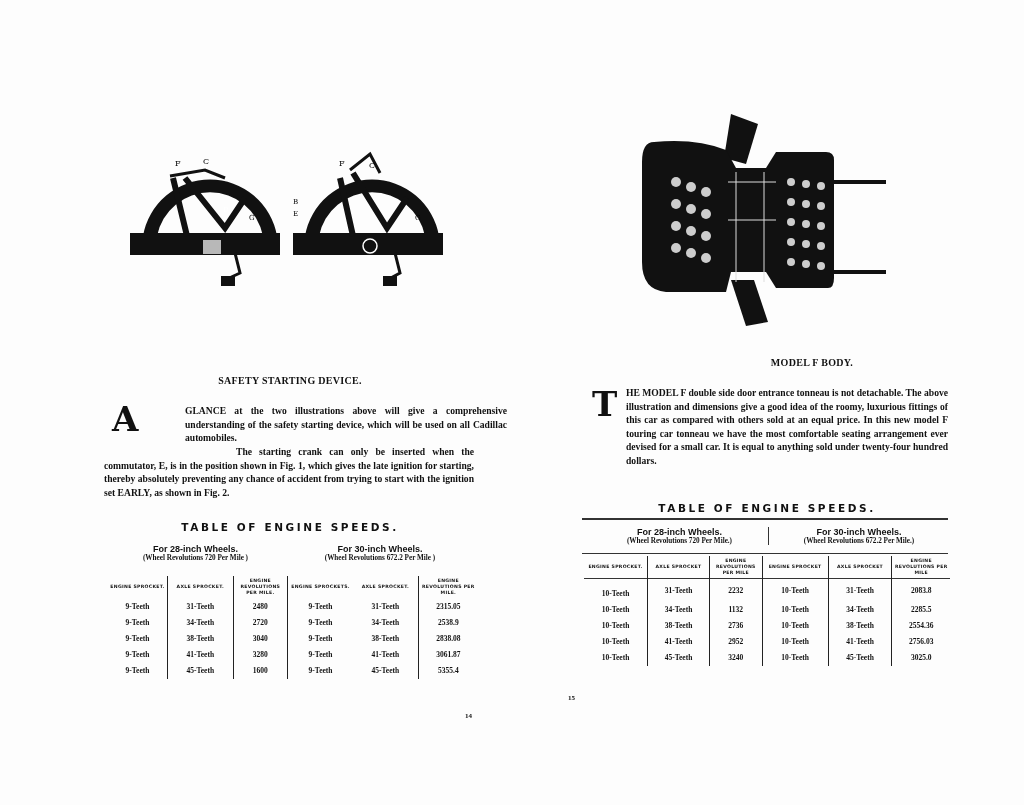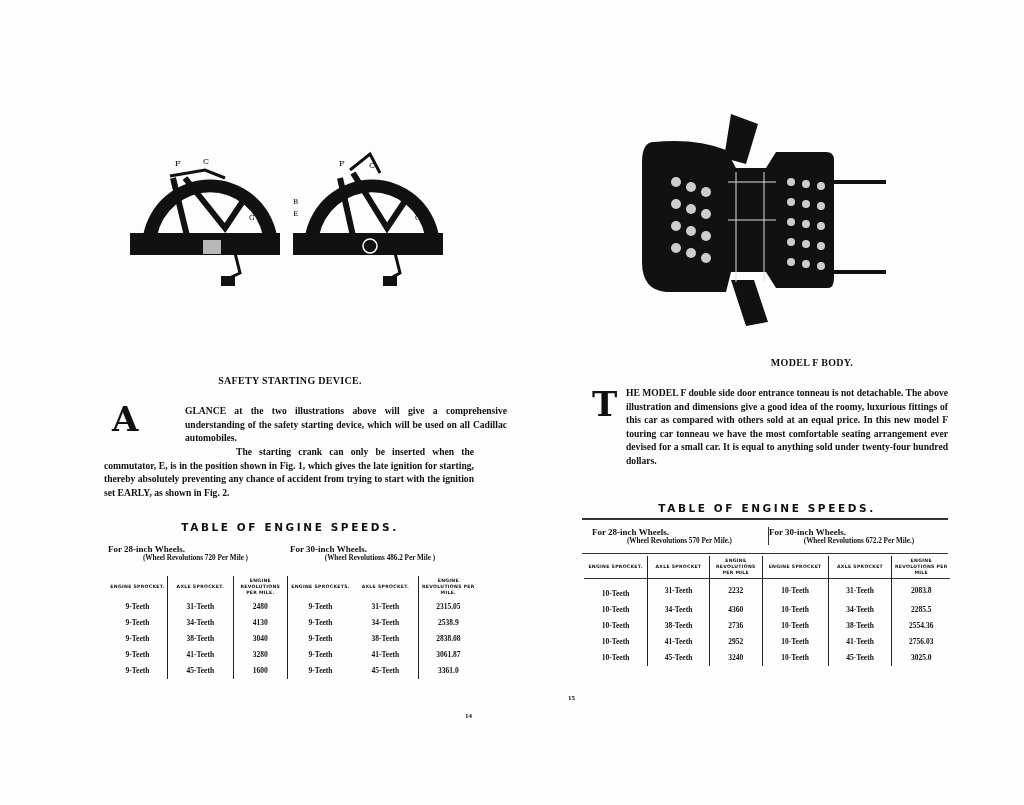--- a/index.html
+++ b/index.html
@@ -8,21 +8,21 @@
     font-family: "Liberation Serif", "DejaVu Serif", serif; color:#111;
   }
   .page { position:absolute; top:0; height:805px; }
   .left { left:0; width:512px; }
   .right { left:512px; width:512px; }
   .abs { position:absolute; }
   .heading { font-weight:bold; font-size:10px; letter-spacing:0.3px; text-align:center; }
   .para { font-size:9.6px; line-height:13.6px; font-weight:bold; text-align:justify; }
   .dropcap { font-size:34px; font-weight:900; line-height:30px; font-family:"DejaVu Serif", serif; }
   .tbl-title { font-family:"DejaVu Sans", sans-serif; font-weight:900; font-size:10.5px; letter-spacing:2.6px; text-align:center; }
-  .wheel-h { font-family:Liberation Serif, serif; font-weight:900; font-size:9px; }
+  .wheel-h { font-family:Liberation Sans, sans-serif; font-weight:900; font-size:9px; text-align:center; }
   .wheel-sub { font-size:7.2px; font-weight:bold; text-align:center; }
   table.speeds { border-collapse:collapse; font-size:7.5px; font-weight:bold; }
   table.speeds th { font-family:"DejaVu Sans", sans-serif; font-size:4.6px; font-weight:900; line-height:6px; padding:2px 1px; letter-spacing:0.3px; }
   table.speeds td { text-align:center; height:16.2px; padding:0; }
   .vb { border-left:1.5px solid #222; }
   .rule { height:1px; background:#333; }
   .pagenum { font-size:7px; font-weight:bold; }
 </style>
 </head>
 <body>
@@ -66,21 +66,21 @@
   </div>
 
   <div class="abs tbl-title" style="left:120px;top:521px;width:340px;">TABLE OF ENGINE SPEEDS.</div>
 
   <div class="abs" style="left:108px;top:544px;width:175px;">
     <div class="wheel-h">For 28-inch Wheels.</div>
     <div class="wheel-sub">(Wheel Revolutions 720 Per Mile )</div>
   </div>
   <div class="abs" style="left:290px;top:544px;width:180px;">
     <div class="wheel-h">For 30-inch Wheels.</div>
-    <div class="wheel-sub">(Wheel Revolutions 486.2 Per Mile )</div>
+    <div class="wheel-sub">(Wheel Revolutions 672.2 Per Mile )</div>
   </div>
 
   <table class="abs speeds" style="left:108px;top:576px;width:370px;">
     <thead>
       <tr>
         <th style="width:58px">ENGINE SPROCKET.</th>
         <th class="vb" style="width:64px">AXLE SPROCKET.</th>
         <th class="vb" style="width:52px;border-right:1.5px solid #222;">ENGINE REVOLUTIONS PER MILE.</th>
         <th style="width:64px">ENGINE SPROCKETS.</th>
         <th style="width:64px">AXLE SPROCKET.</th>
@@ -92,21 +92,21 @@
         <td>9-Teeth</td>
         <td class="vb">31-Teeth</td>
         <td class="vb" style="border-right:1.5px solid #222;">2480</td>
         <td>9-Teeth</td>
         <td>31-Teeth</td>
         <td class="vb">2315.05</td>
       </tr>
       <tr>
         <td>9-Teeth</td>
         <td class="vb">34-Teeth</td>
-        <td class="vb" style="border-right:1.5px solid #222;">4130</td>
+        <td class="vb" style="border-right:1.5px solid #222;">2720</td>
         <td>9-Teeth</td>
         <td>34-Teeth</td>
         <td class="vb">2538.9</td>
       </tr>
       <tr>
         <td>9-Teeth</td>
         <td class="vb">38-Teeth</td>
         <td class="vb" style="border-right:1.5px solid #222;">3040</td>
         <td>9-Teeth</td>
         <td>38-Teeth</td>
@@ -119,21 +119,21 @@
         <td>9-Teeth</td>
         <td>41-Teeth</td>
         <td class="vb">3061.87</td>
       </tr>
       <tr>
         <td>9-Teeth</td>
         <td class="vb">45-Teeth</td>
         <td class="vb" style="border-right:1.5px solid #222;">1600</td>
         <td>9-Teeth</td>
         <td>45-Teeth</td>
-        <td class="vb">3361.0</td>
+        <td class="vb">5355.4</td>
       </tr>
     </tbody>
   </table>
 
   <div class="abs pagenum" style="left:465px;top:712px;">14</div>
 </div>
 
 <div class="page right">
   <svg class="abs" style="left:124px;top:112px;" width="260" height="220" viewBox="0 0 260 220">
     <path d="M95 2 L122 12 L110 52 L88 46 Z" fill="#111"></path>
@@ -175,21 +175,21 @@
   <div class="abs heading" style="left:130px;top:357px;width:340px;">MODEL F BODY.</div>
 
   <div class="abs dropcap" style="left:80px;top:389px;">T</div>
   <div class="abs para" style="left:114px;top:386px;width:322px;">HE MODEL F double side door entrance tonneau is not detachable. The above illustration and dimensions give a good idea of the roomy, luxurious fittings of this car as compared with others sold at an equal price. In this new model F touring car tonneau we have the most comfortable seating arrangement ever devised for a small car. It is equal to anything sold under twenty-four hundred dollars.</div>
 
   <div class="abs tbl-title" style="left:90px;top:502px;width:330px;">TABLE OF ENGINE SPEEDS.</div>
   <div class="abs rule" style="left:70px;top:518px;width:366px;height:2px;"></div>
 
   <div class="abs" style="left:80px;top:527px;width:175px;">
     <div class="wheel-h">For 28-inch Wheels.</div>
-    <div class="wheel-sub">(Wheel Revolutions 570 Per Mile.)</div>
+    <div class="wheel-sub">(Wheel Revolutions 720 Per Mile.)</div>
   </div>
   <div class="abs" style="left:256px;top:527px;width:180px;border-left:1px solid #333;">
     <div class="wheel-h">For 30-inch Wheels.</div>
     <div class="wheel-sub">(Wheel Revolutions 672.2 Per Mile.)</div>
   </div>
   <div class="abs rule" style="left:70px;top:553px;width:366px;"></div>
 
   <table class="abs speeds" style="left:72px;top:556px;width:366px;">
     <thead>
       <tr style="border-bottom:1px solid #333;">
@@ -206,21 +206,21 @@
         <td style="padding-top:6px;">10-Teeth</td>
         <td class="vb">31-Teeth</td>
         <td class="vb">2232</td>
         <td class="vb">10-Teeth</td>
         <td class="vb">31-Teeth</td>
         <td class="vb">2083.8</td>
       </tr>
       <tr>
         <td>10-Teeth</td>
         <td class="vb">34-Teeth</td>
-        <td class="vb">4360</td>
+        <td class="vb">1132</td>
         <td class="vb">10-Teeth</td>
         <td class="vb">34-Teeth</td>
         <td class="vb">2285.5</td>
       </tr>
       <tr>
         <td>10-Teeth</td>
         <td class="vb">38-Teeth</td>
         <td class="vb">2736</td>
         <td class="vb">10-Teeth</td>
         <td class="vb">38-Teeth</td>

